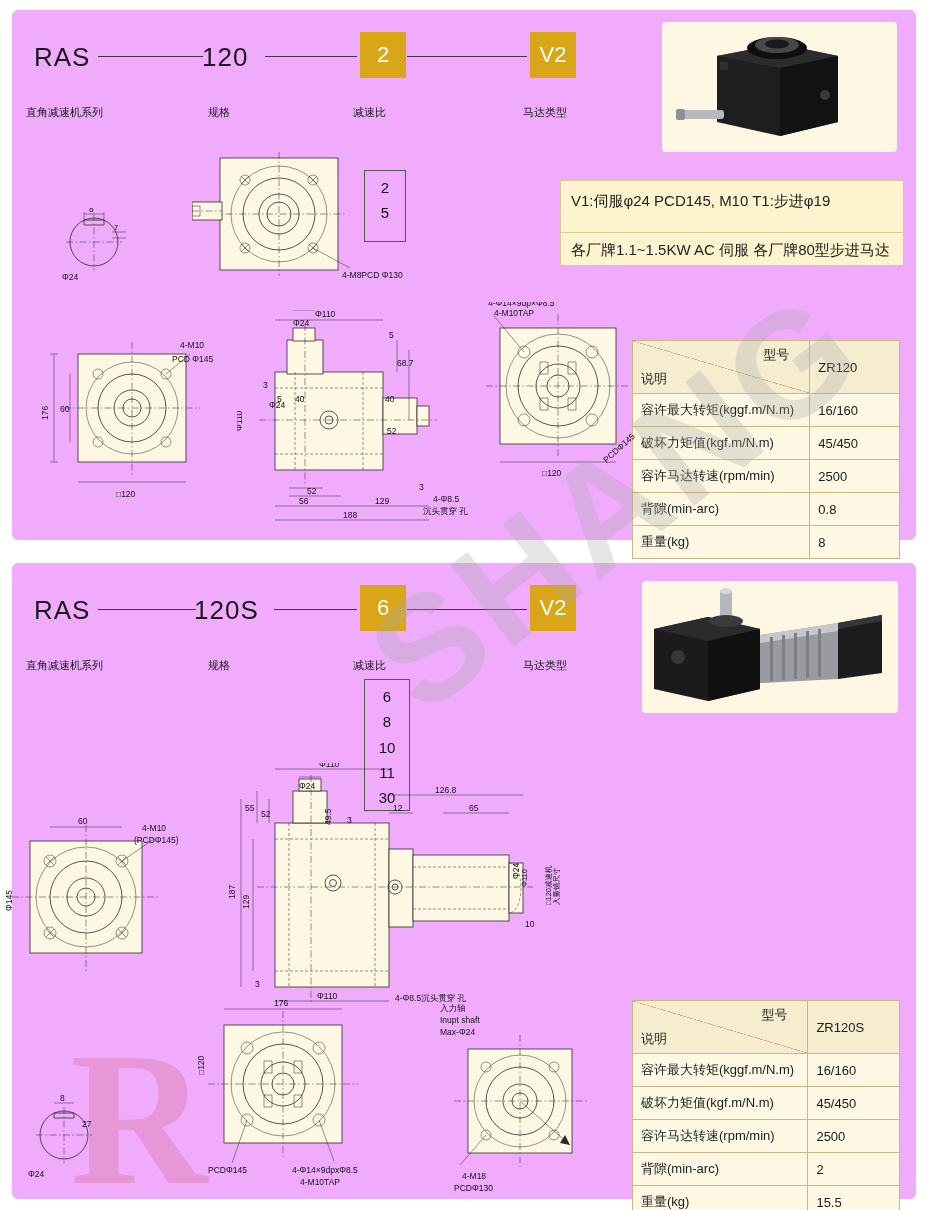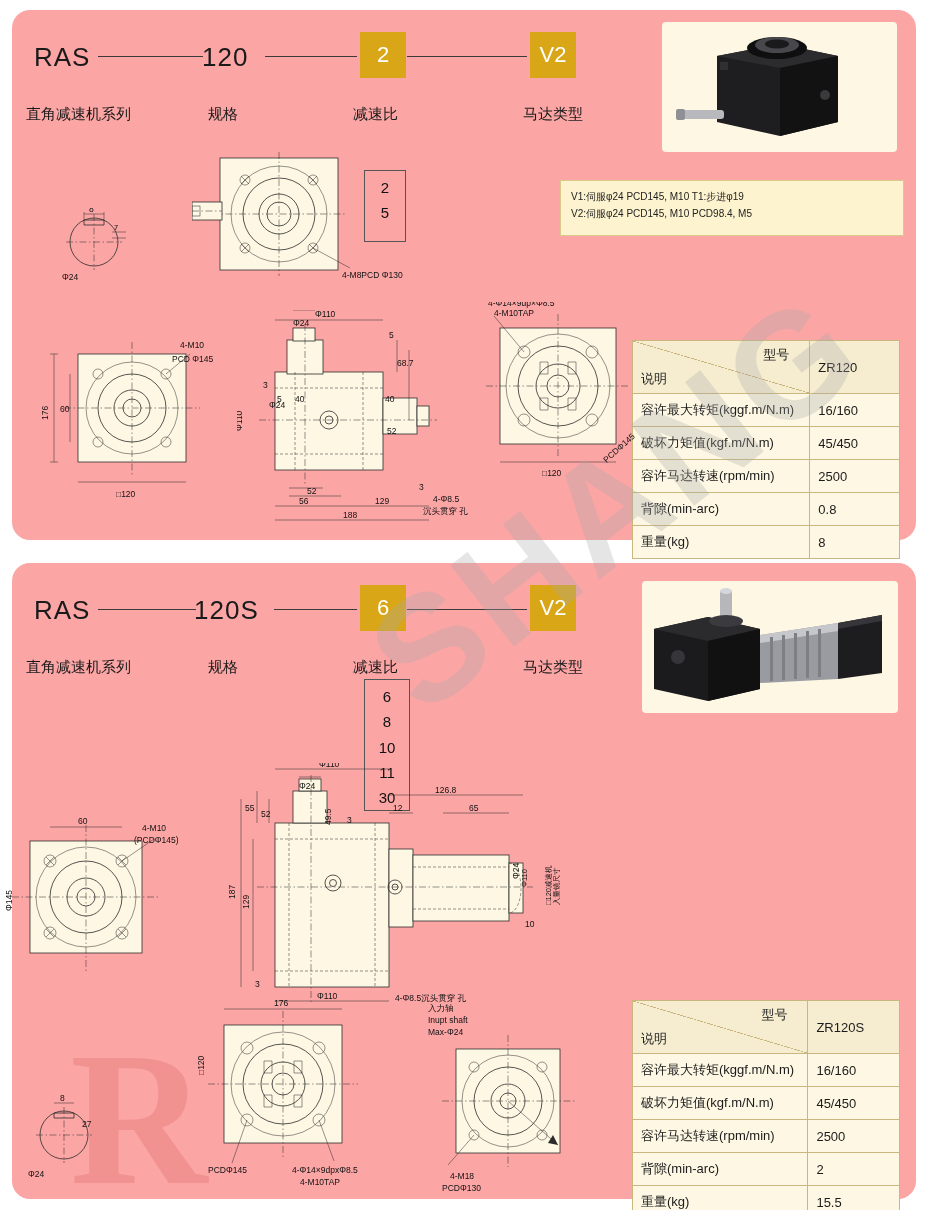--- a/index.html
+++ b/index.html
@@ -21,42 +21,42 @@
   }
   .wm-logo{
     position:absolute;left:70px;top:1010px;
     font-size:190px;font-weight:bold;color:rgba(196,60,50,.18);
     font-family:"Liberation Serif",serif;
   }
 
   
   .panel{
     position:absolute;left:12px;width:904px;
-    background:#fca5a5;border-radius:18px;
+    background:#f0abfc;border-radius:6px;
   }
   .panel.top{top:10px;height:530px;}
   .panel.bottom{top:563px;height:636px;}
 
   
   .hdr{position:absolute;left:0;top:0;width:100%;height:130px;}
   .hdr .line{position:absolute;height:1px;background:#3a3a3a;top:46px;}
   .hdr .code{position:absolute;font-size:26px;color:#1a1a1a;letter-spacing:1px;}
   .hdr .tag{
     position:absolute;width:46px;height:46px;background:#d8a617;
     color:#fff;font-size:22px;display:flex;align-items:center;justify-content:center;
   }
-  .hdr .cap{position:absolute;font-size:15px;color:#1a1a1a;}
+  .hdr .cap{position:absolute;font-size:11px;color:#1a1a1a;}
 
   
   .photo{position:absolute;border-radius:4px;overflow:hidden;}
 
   
   .infobox{
     position:absolute;background:#fdf3cf;border:1px solid #d9c98d;
-    font-size:10px;color:#222;padding:7px 10px;line-height:1.7;
+    font-size:15px;color:#222;padding:7px 10px;line-height:1.7;
   }
   .infoline{white-space:nowrap;}
 
   
   .spec{position:absolute;border-collapse:collapse;font-size:13px;color:#1b1b1b;background:#fdf7e3;}
   .spec td{border:1px solid #c9b77f;padding:6px 8px;height:20px;}
   .spec .c1{width:200px;}
   .spec .c2{width:88px;text-align:left;}
   .spec .head{height:40px;position:relative;background:#f6edd0;}
   .spec .head .hl{position:absolute;left:0;top:0;width:100%;height:100%;}
@@ -127,21 +127,23 @@
         <rect x="18" y="88" width="44" height="9" rx="3" fill="#b8b9bd"></rect>
         <rect x="14" y="87" width="9" height="11" rx="2" fill="#8f9095"></rect>
 
         <circle cx="163" cy="73" r="5" fill="#3a3a3d"></circle>
         <rect x="58" y="40" width="8" height="8" fill="#303033"></rect>
       </svg>
     </div>
 
     <div class="infobox" style="left:548px;top:170px;width:322px;height:40px;">
       <div class="infoline">V1:伺服φ24 PCD145, M10    T1:步进φ19</div>
-      <div class="infoline">V2:伺服φ24 PCD145, M10      PCD98.4, M5</div>
+    </div>
+    <div class="infobox" style="left:548px;top:222px;width:322px;height:18px;line-height:1.3;">
+      <div class="infoline">各厂牌1.1~1.5KW AC 伺服   各厂牌80型步进马达</div>
     </div>
 
     <div class="ratiobox" style="left:352px;top:160px;width:40px;height:62px;">
       <div>2</div>
       <div>5</div>
     </div>
 
     <table class="spec" style="left:620px;top:330px;width:268px;">
       <tbody>
           <tr>
@@ -553,21 +555,21 @@
         <path d="M32,20 L52,20 L52,25 L32,25 Z" class="ln"></path>
         <line x1="14" y1="42" x2="70" y2="42" class="ctr"></line>
         <line x1="42" y1="14" x2="42" y2="70" class="ctr"></line>
         <line x1="32" y1="10" x2="52" y2="10" class="lnT"></line>
         <text class="dim" x="38" y="8">8</text>
         <text class="dim" x="60" y="34">27</text>
         <text class="dim" x="6" y="84">Φ24</text>
       </svg>
     </div>
 
-    <div class="dwg" style="left:400px;top:440px;">
+    <div class="dwg" style="left:412px;top:440px;">
       <svg width="200" height="200" viewBox="0 0 200 200">
         <rect x="44" y="46" width="104" height="104" class="ln fillw"></rect>
         <circle cx="96" cy="98" r="46" class="lnT"></circle>
         <circle cx="96" cy="98" r="34" class="ln"></circle>
         <circle cx="96" cy="98" r="17" class="ln"></circle>
         <circle cx="96" cy="98" r="8" class="ln"></circle>
         <line x1="30" y1="98" x2="164" y2="98" class="ctr"></line>
         <line x1="96" y1="32" x2="96" y2="164" class="ctr"></line>
         <g class="lnT">
           <circle cx="62" cy="64" r="5"></circle>

